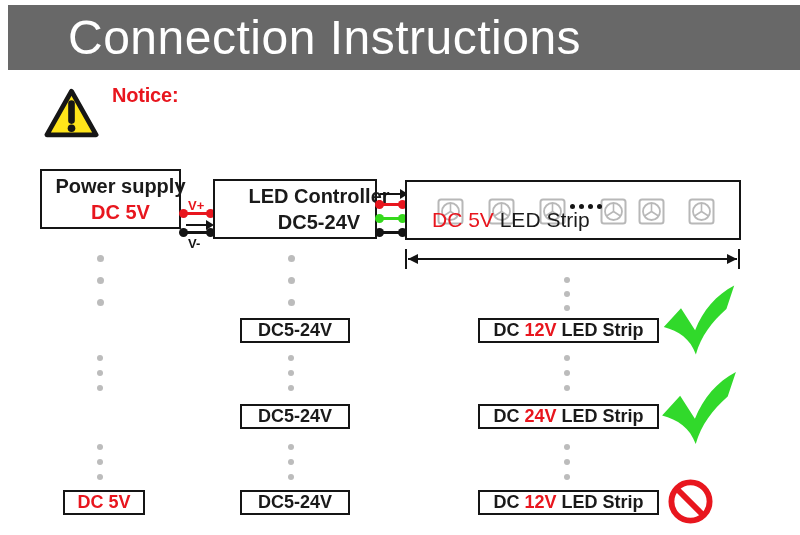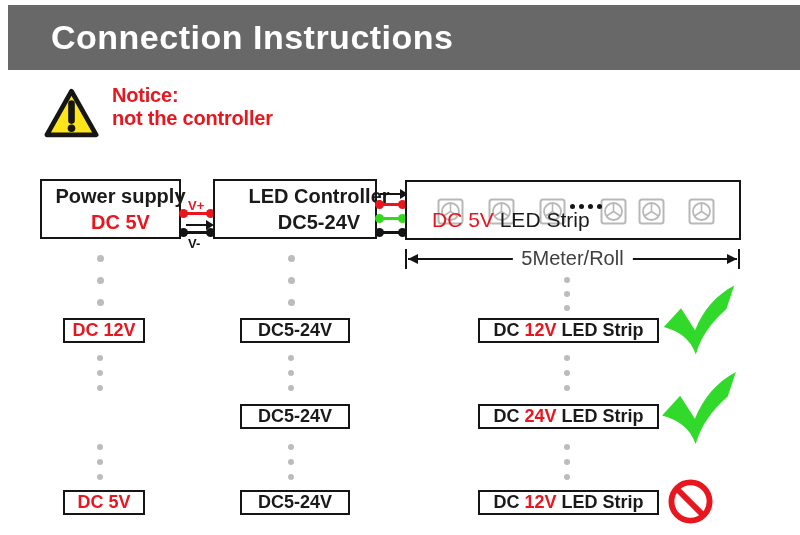--- a/index.html
+++ b/index.html
@@ -2,21 +2,21 @@
 <html><head>
 <meta charset="utf-8">
 <style>
   html,body{margin:0;padding:0;background:#fff;}
   .stage{position:relative;width:800px;height:535px;background:#fff;overflow:hidden;
          font-family:"Liberation Sans",sans-serif;}
 
   
   .titlebar{position:absolute;left:8px;top:5px;width:792px;height:65px;background:#686868;
             display:flex;align-items:center;}
-  .titlebar span{color:#fff;font-size:34px;font-weight:bold;padding-left:43px;letter-spacing:.5px;}
+  .titlebar span{color:#fff;font-size:48px;font-weight:normal;padding-left:60px;letter-spacing:.5px;}
 
   
   .warn-tri{position:absolute;left:44px;top:86px;width:55px;height:54px;}
   .notice-text{position:absolute;left:112px;top:84px;color:#e8161e;font-size:20px;
                font-weight:bold;line-height:23px;letter-spacing:-0.2px;}
 
   
   .obox{position:absolute;box-sizing:border-box;border:2px solid #151515;background:#fff;
         display:flex;flex-direction:column;align-items:center;justify-content:center;text-align:center;}
   .obox .l1{font-size:20px;font-weight:600;color:#1a1a1a;line-height:26px;white-space:nowrap;}
@@ -78,24 +78,23 @@
     <span>Connection Instructions</span>
   </div>
 
   <svg class="warn-tri" viewBox="0 0 58 54">
     <path d="M29 4 L55 50 H3 Z" fill="#ffe51a" stroke="#161616" stroke-width="5" stroke-linejoin="round"></path>
     <path d="M29 17 L29 35" stroke="#161616" stroke-width="7" stroke-linecap="round"></path>
     <circle cx="29" cy="43" r="4" fill="#161616"></circle>
   </svg>
   <div class="notice-text">
     <div>Notice:</div>
-    <div>not the controller</div>
-  </div>
-
-  <div class="obox" style="left:40px;top:179px;width:141px;height:60px;padding-left:20px;">
+  </div>
+
+  <div class="obox" style="left:40px;top:169px;width:141px;height:60px;padding-left:20px;">
     <div class="l1">Power supply</div>
     <div class="l2 red">DC 5V</div>
   </div>
 
   <span class="wlabel red" style="left:188px;top:198px;">V+</span>
   <div class="wire w-red" style="left:181px;top:212px;width:32px;"></div>
   <div class="arr" style="left:186px;top:224px;width:21px;"></div>
   <div class="wire w-blk" style="left:181px;top:231px;width:32px;"></div>
   <span class="wlabel blk" style="left:188px;top:236px;">V-</span>
 
@@ -150,40 +149,38 @@
     </div>
 
   <div class="striplabel"><span class="red">DC 5V</span><span class="blk"> LED Strip</span></div>
 
   <div class="dim">
     <span class="tick" style="left:0;"></span>
     <span class="tick" style="right:0;"></span>
     <span class="line"></span>
     <span class="ah-l"></span>
     <span class="ah-r"></span>
-    <span class="lbl">5Meter/Roll</span>
   </div>
 
   <div class="dots big" style="left:97px;top:255px;">
       <i></i>
       <i></i>
       <i></i>
     </div>
   <div class="dots big" style="left:288px;top:255px;">
       <i></i>
       <i></i>
       <i></i>
     </div>
   <div class="dots tny" style="left:564px;top:277px;">
       <i></i>
       <i></i>
       <i></i>
     </div>
 
-  <div class="sbox c1" style="top:318px;"><span class="red">DC 12V</span></div>
   <div class="sbox c2" style="top:318px;"><span>DC5-24V</span></div>
   <div class="sbox c3" style="top:318px;"><span>DC </span><span class="red">12V</span><span> LED Strip</span></div>
   <svg class="result" style="left:658px;top:284px;width:82px;height:72px;" viewBox="0 0 100 92">
     <path d="M5 55 L27 31 L45 59 C55 34 72 14 95 2 L85 32 C66 49 53 66 46 90 C39 70 24 60 5 55 Z" fill="#31d92b"></path>
   </svg>
 
   <div class="dots sml" style="left:97px;top:355px;">
       <i></i>
       <i></i>
       <i></i>

